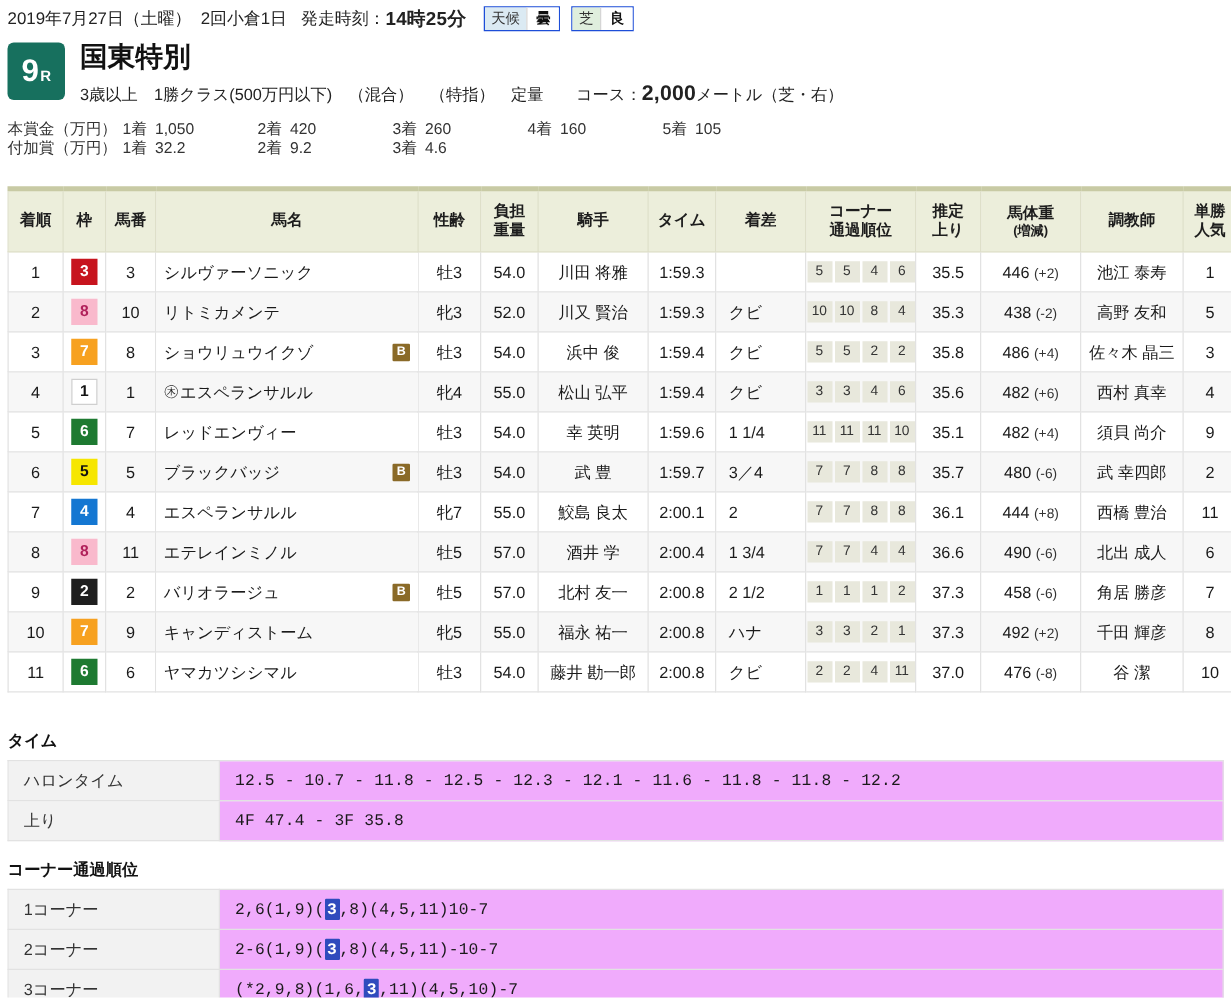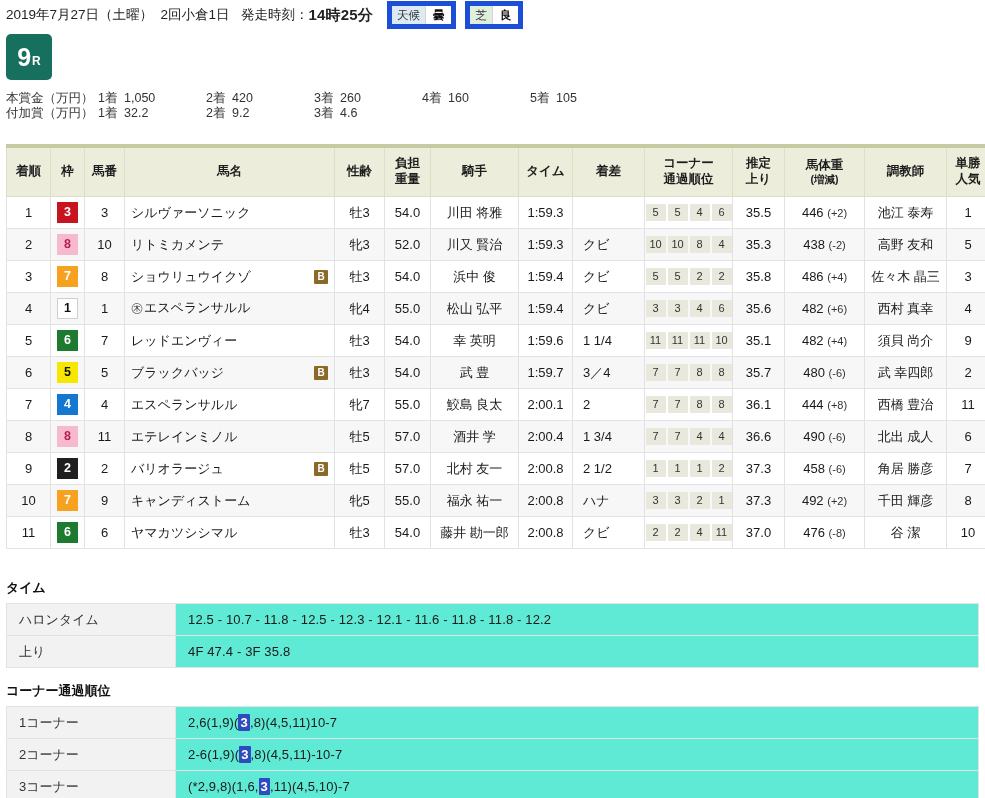--- a/index.html
+++ b/index.html
@@ -33,21 +33,21 @@
   }
   .cond-badges {
     display: flex;
     align-items: center;
     margin-left: 14px;
     gap: 9px;
   }
   .cond-pair {
     display: flex;
     align-items: stretch;
-    border: 5px solid #1d4ed8;
+    border: 1px solid #1d4ed8;
     height: 18px;
     line-height: 18px;
     font-size: 11.5px;
   }
   .cond-pair .lbl {
     padding: 0 5px;
     color: #333;
   }
   .cond-pair .val {
     padding: 0 7px;
@@ -257,23 +257,24 @@
     color: #1a1a1a;
   }
   table.kv td.k {
     width: 155px;
     background: #f2f2f2;
     padding-left: 12px;
     color: #333;
     margin-top: 40px;
   }
   table.kv td.v {
-    background: #5eead4;
+    background: #f0abfc;
     padding-left: 12px;
     letter-spacing: 0.15px;
+    font-family: Liberation Mono, monospace;
   }
   .hl-num {
     background: #2f4bbd;
     color: #ffffff;
     font-weight: bold;
     padding: 1px 2px;
     border-radius: 1px;
   }
 </style>
 </head>
@@ -295,20 +296,30 @@
       <span class="lbl">芝</span>
       <span class="val">良</span>
     </div>
   </div>
 </div>
 
 <div class="race-head">
   <div class="race-num" style="background: rgb(23, 112, 94);">
     <span class="n">9</span>
       <span class="r">R</span>
+  </div>
+  <div class="race-titles">
+    <div class="race-name">国東特別</div>
+    <div class="race-sub">
+      <span>3歳以上　1勝クラス(500万円以下)　（混合）　（特指）　定量</span>
+      <span class="course-lbl">コース：</span>
+      <span class="dist">2,000</span>
+      <span>メートル</span>
+      <span>（芝・右）</span>
+    </div>
   </div>
 </div>
 
 <div class="prizes">
   <div class="prize-row">
     <span class="p-label">本賞金（万円）</span>
     <span class="p-pos">1着</span>
     <span class="p-val">1,050</span>
     <span class="p-pos">2着</span>
     <span class="p-val">420</span>

